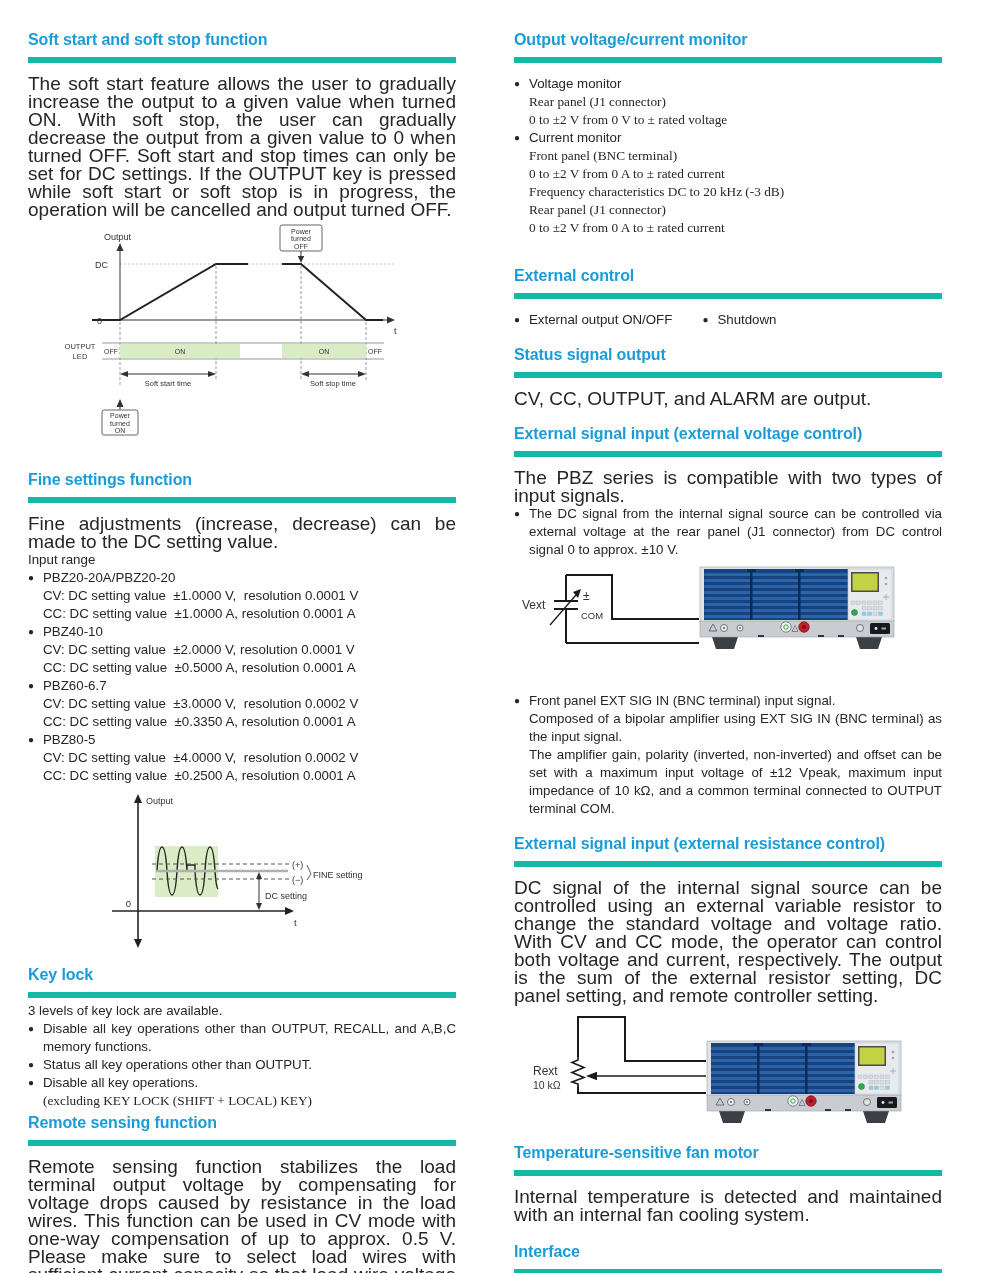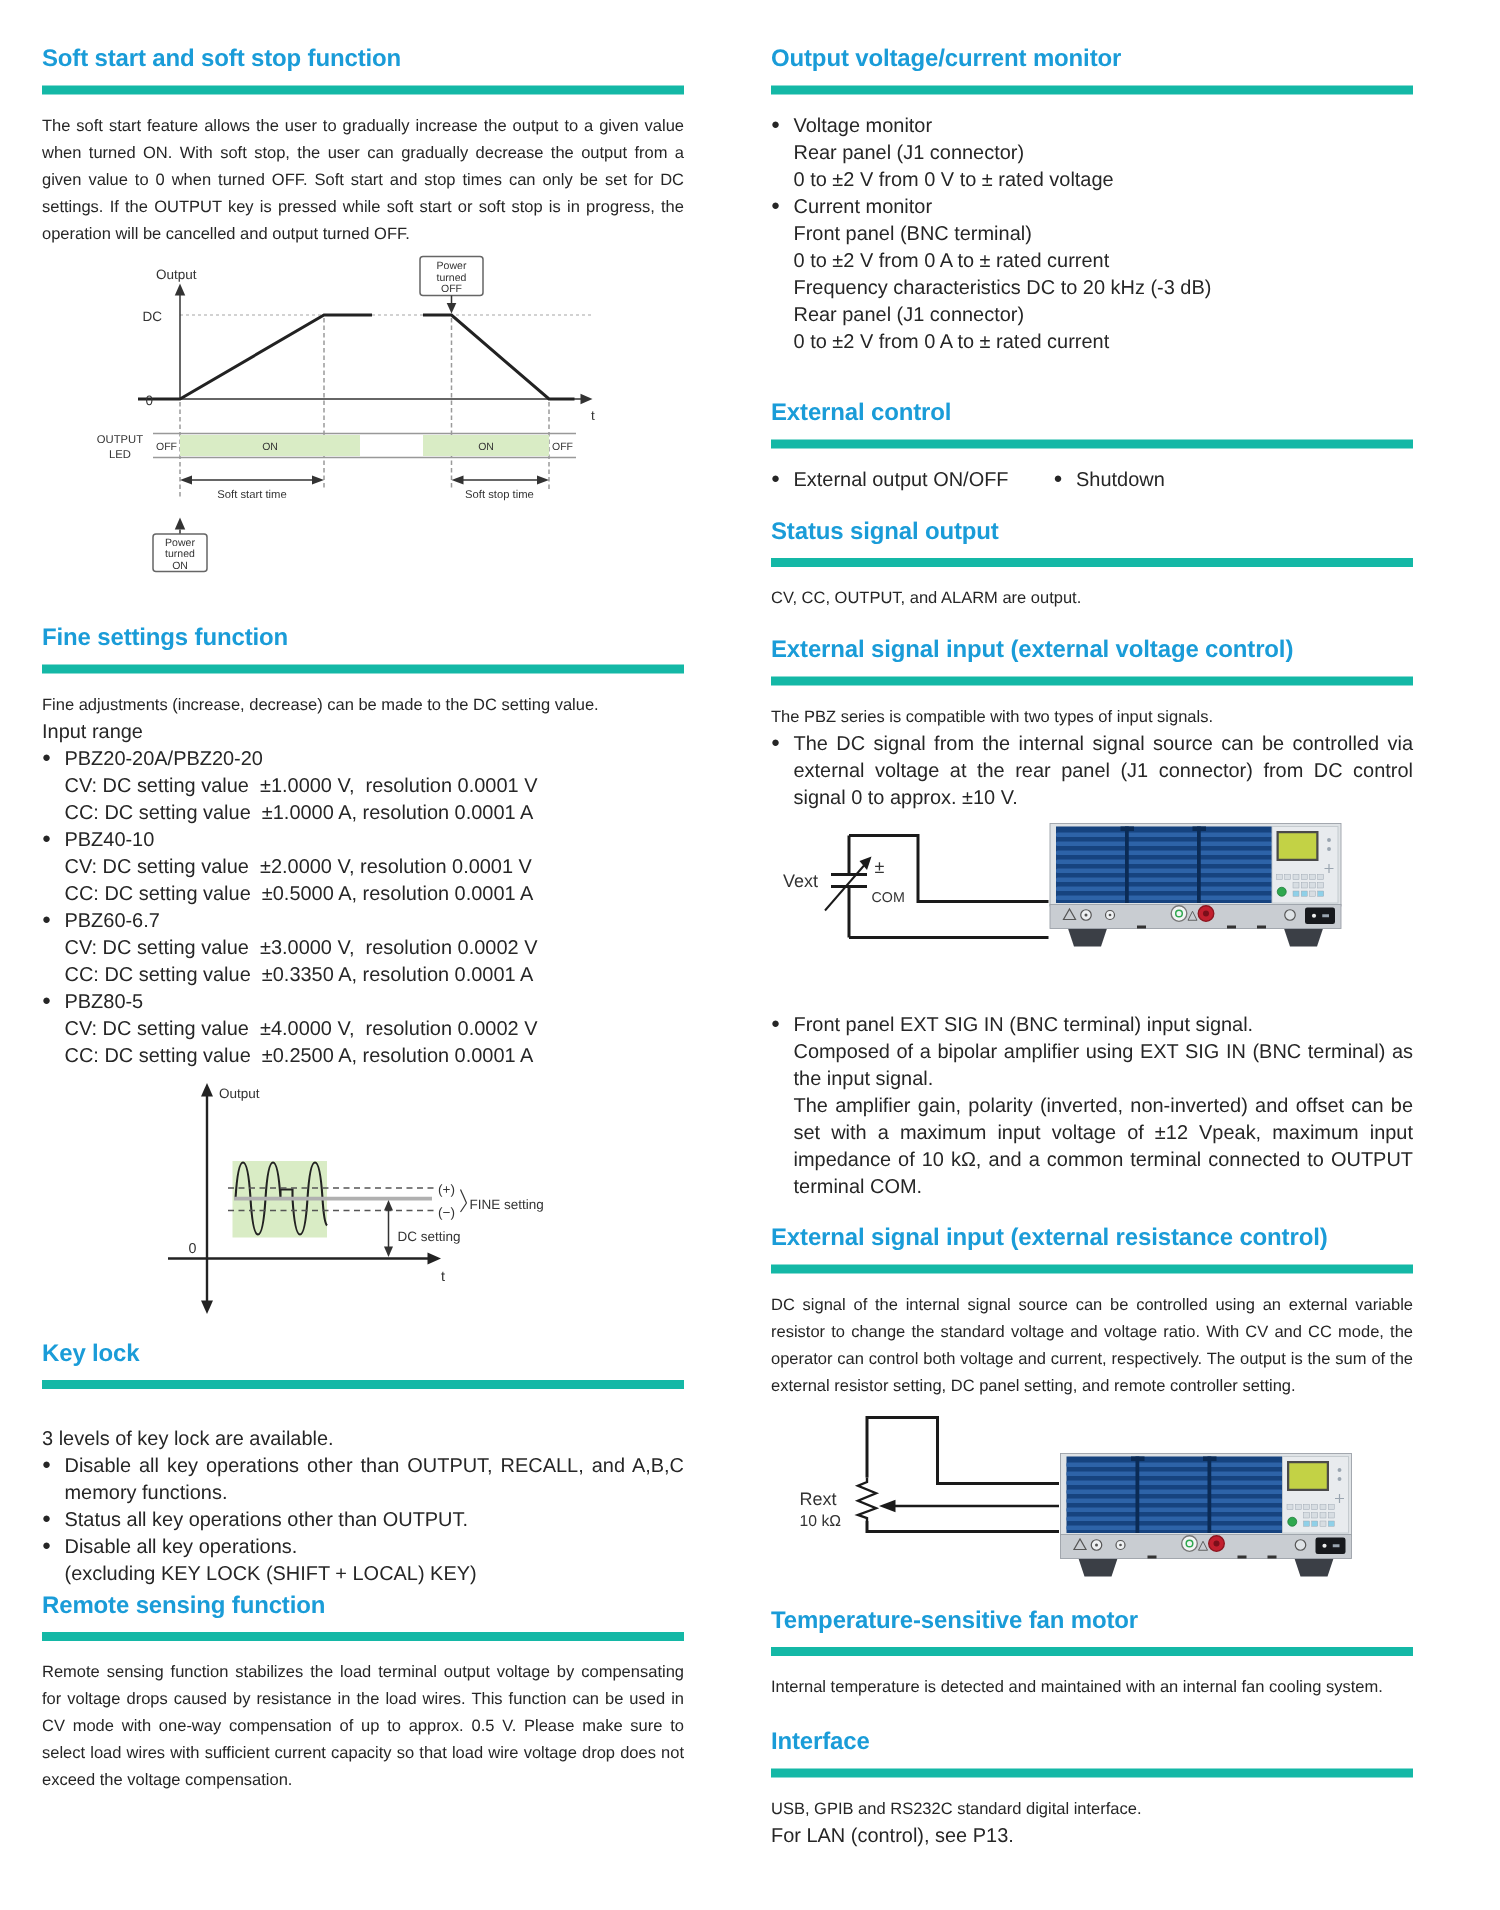--- a/index.html
+++ b/index.html
@@ -3,27 +3,27 @@
 <meta charset="utf-8">
 <style>
   html,body{margin:0;padding:0;}
   body{position:relative;width:1000px;height:1273px;background:#ffffff;
        font-family:"Liberation Sans",sans-serif;color:#262626;overflow:hidden;}
   .col{position:absolute;top:28px;width:428px;}
   #col-left{left:28px;}
   #col-right{left:514px;}
   .sec-title{color:#1a9cd8;font-size:16px;font-weight:700;margin:0;
              padding:3px 0 8px 0;border-bottom:6px solid #14b8a6;white-space:nowrap;letter-spacing:-0.1px;}
-  .body-p{margin:12px 0 0 0;font-size:11px;line-height:18px;text-align:justify;}
+  .body-p{margin:12px 0 0 0;font-size:19px;line-height:18px;text-align:justify;}
   .line{font-size:13.3px;line-height:18px;}
   .bullets{margin-top:12px;}
   .brow{display:flex;font-size:13.3px;line-height:18px;}
   .dot{width:15px;flex:none;font-size:10px;}
   .btxt{flex:1;text-align:justify;}
-  .sub{padding-left:15px;}
+  .sub{padding-left:15px;font-family:Liberation Serif, serif;}
   .spec{padding-left:15px;white-space:pre-wrap;}
   .dsvg{display:block;}
   svg text{fill:#333;font-family:"Liberation Sans",sans-serif;}
   .inline-pair{display:flex;gap:30px;margin-top:12px;}
 </style>
 </head>
 <body>
 
 <svg width="0" height="0" style="position:absolute" aria-hidden="true">
   <defs>
@@ -191,21 +191,21 @@
     <line x1="207" y1="76" x2="211" y2="85" stroke="#333" stroke-width="0.8"></line>
     <line x1="207" y1="91" x2="211" y2="85" stroke="#333" stroke-width="0.8"></line>
     <text x="213" y="89" font-size="9">FINE setting</text>
     <line x1="159" y1="86" x2="159" y2="118" stroke="#333" stroke-width="1"></line>
     <polygon points="159,83 156,90 162,90" fill="#333"></polygon>
     <polygon points="159,121 156,114 162,114" fill="#333"></polygon>
     <text x="165" y="110" font-size="9">DC setting</text>
   </svg>
 
   <h2 class="sec-title" style="margin-top:9px">Key lock</h2>
-  <div class="line" style="margin-top:24px">3 levels of key lock are available.</div>
+  <div class="line" style="margin-top:4px">3 levels of key lock are available.</div>
   <div class="brow">
       <span class="dot">●</span>
       <span class="btxt">Disable all key operations other than OUTPUT, RECALL, and A,B,C memory functions.</span>
     </div>
   <div class="brow">
       <span class="dot">●</span>
       <span class="btxt">Status all key operations other than OUTPUT.</span>
     </div>
   <div class="brow">
       <span class="dot">●</span>

